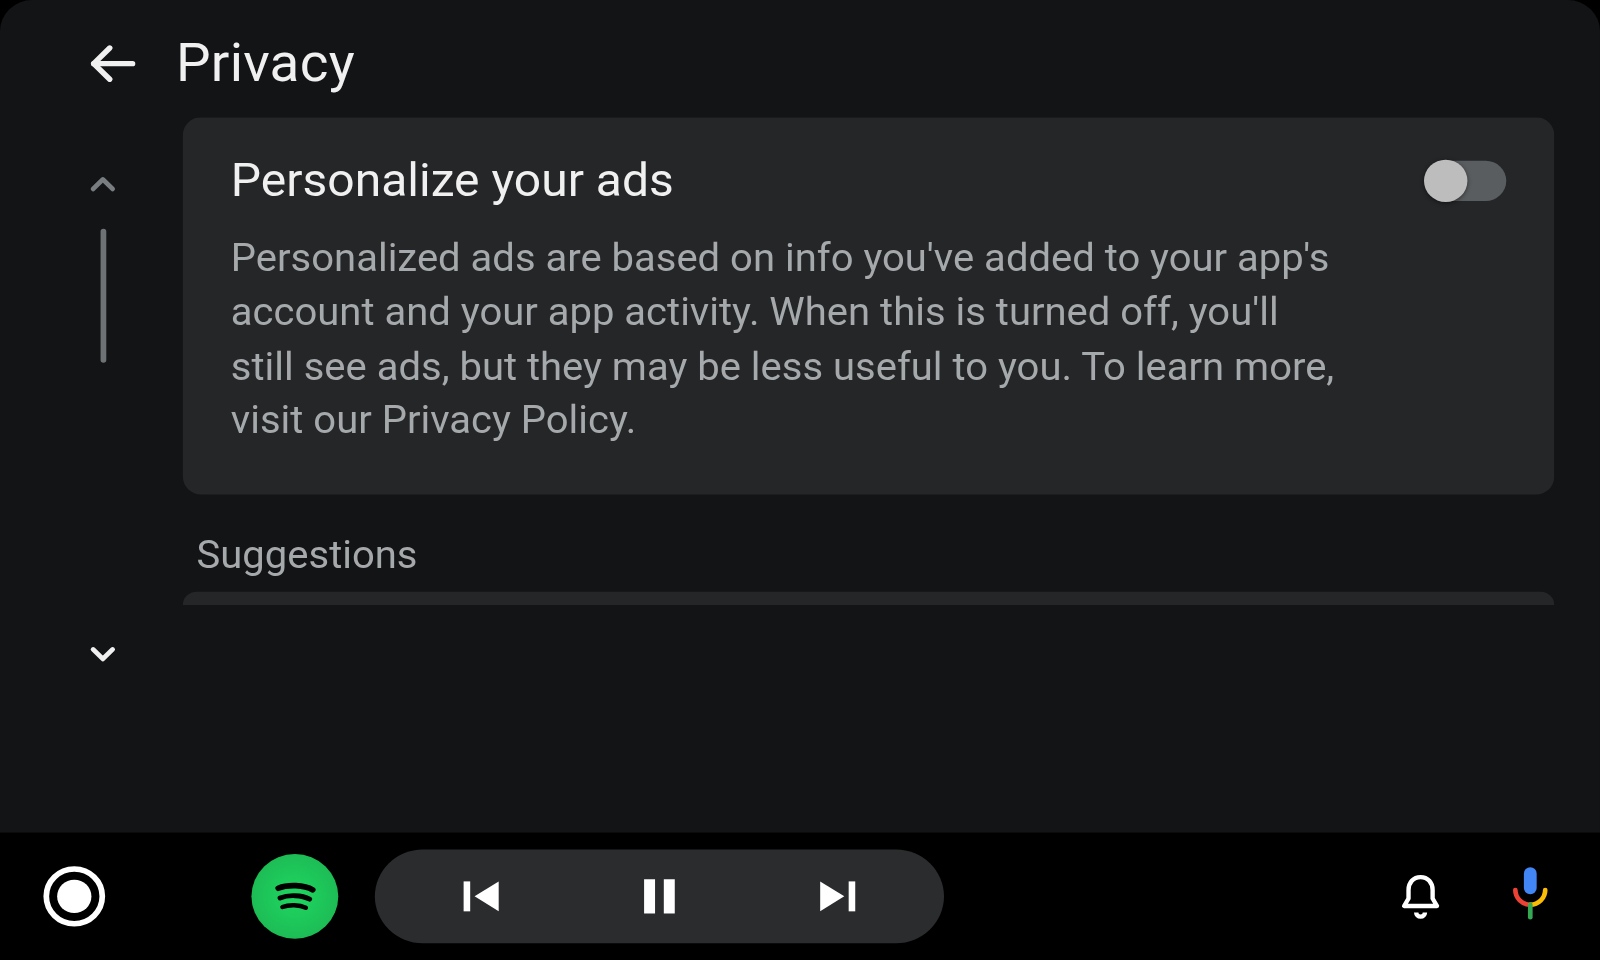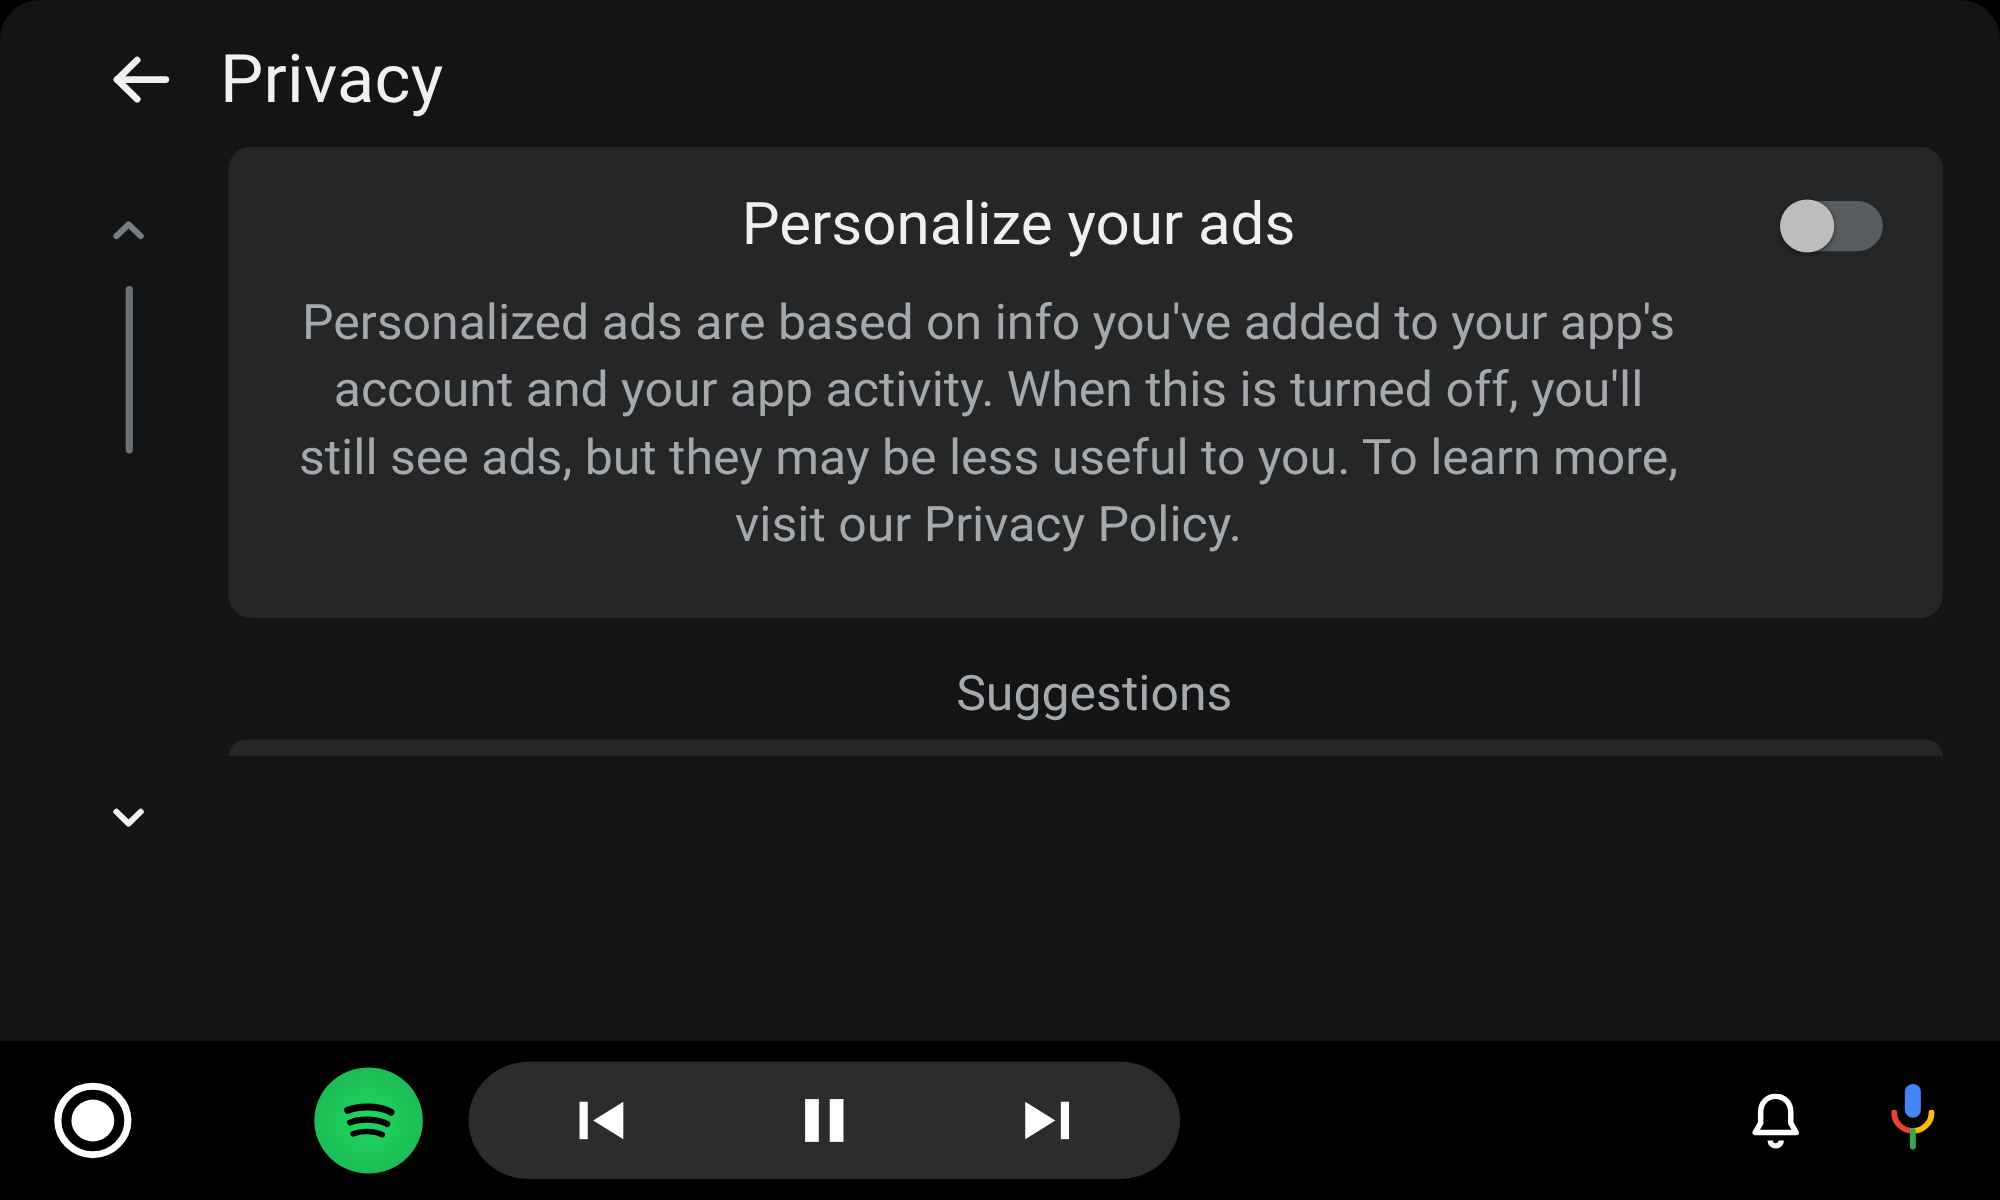--- a/index.html
+++ b/index.html
@@ -26,21 +26,20 @@
     color: var(--text-primary);
     overflow: hidden;
   }
   .viewport {
     width: 1600px;
     height: 960px;
     margin: 0 auto;
     display: flex;
     flex-direction: column;
     background: var(--bg-deep);
-    text-align: center;
   }
   
   .scaler {
     width: 1400px;
     height: 860px;
     transform-origin: top left;
     transform: scale(1.1428571, 1.1162790);
     display: flex;
     flex-direction: column;
   }

